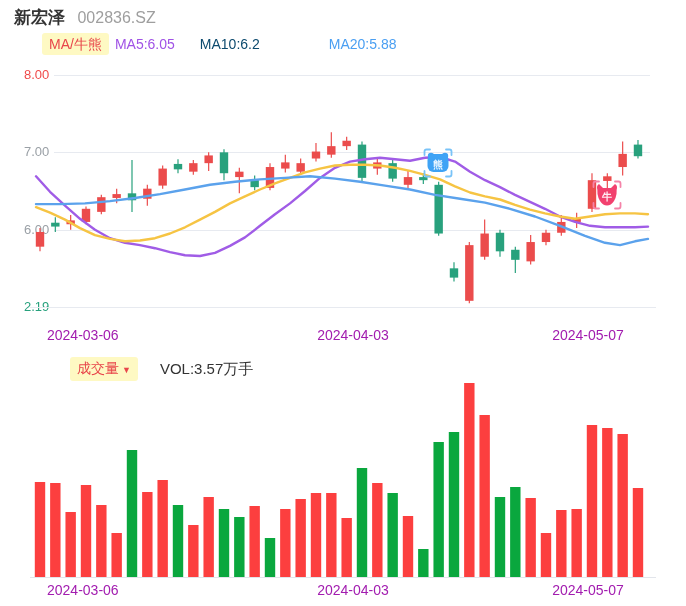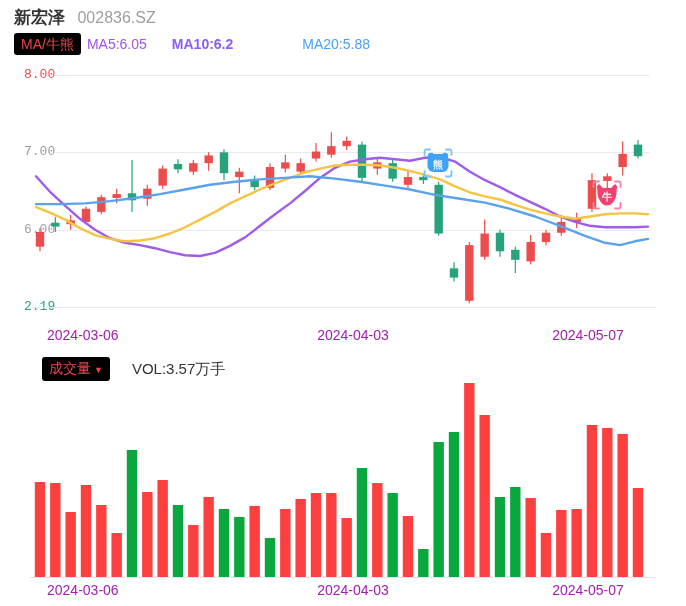--- a/index.html
+++ b/index.html
@@ -2,25 +2,25 @@
 <html><head>
 <meta charset="utf-8">
 <style>
   html,body{margin:0;padding:0;background:#fff;}
   .app{position:relative;width:686px;height:604px;background:#ffffff;overflow:hidden;
        font-family:"Liberation Sans","DejaVu Sans",sans-serif;}
   .hdr{position:absolute;left:14px;top:6px;z-index:3;white-space:nowrap;}
   .title{font-size:17px;font-weight:bold;color:#333;}
   .code{font-size:16px;color:#9e9e9e;margin-left:8px;}
   .legend{position:absolute;left:14px;top:33px;z-index:3;display:flex;align-items:center;white-space:nowrap;}
-  .badge{display:inline-block;background:#000000;color:#e8464b;font-size:14px;line-height:18px;
-         padding:2px 7px;border-radius:3px;cursor:pointer;}
+  .badge{display:inline-block;background:#fef9c3;color:#e8464b;font-size:14px;line-height:18px;
+         padding:2px 7px;border-radius:3px;cursor:pointer;margin-left:28px;}
   .legend .badge{margin-right:6px;}
   .ma{font-size:14px;margin-right:25px;}
-  .ylab{position:absolute;left:24px;z-index:1;font-size:13px;line-height:14px;font-family:Liberation Mono, monospace;}
+  .ylab{position:absolute;left:24px;z-index:1;font-size:13px;line-height:14px;}
   svg.canvas{position:absolute;left:0;top:0;z-index:2;pointer-events:none;}
   .xrow span{position:absolute;z-index:3;font-size:14px;color:#a21caf;white-space:nowrap;text-align:center;}
   .vol-legend{position:absolute;left:42px;top:357px;z-index:3;display:flex;align-items:center;white-space:nowrap;}
   .vol-legend .badge{margin-right:22px;text-align:right;}
   .caret{font-size:9px;margin-left:3px;}
   .voltext{font-size:15px;color:#333;}
   .marker{position:absolute;z-index:4;cursor:pointer;}
 </style>
 </head>
 <body>
@@ -28,21 +28,21 @@
 <div class="app">
 
   <div class="hdr">
     <span class="title">新宏泽</span>
     <span class="code">002836.SZ</span>
   </div>
 
   <div class="legend">
     <span class="badge">MA/牛熊</span>
     <span class="ma" id="ma5" style="color: rgb(160, 82, 230);">MA5:6.05</span>
-    <span class="ma" id="ma10" style="color: #8b5cf6; font-weight: bold;">MA10:6.2</span>
+    <span class="ma" id="ma10" style="color: #0c4a6e;">MA10:6.2</span>
     <span class="ma" id="ma20" style="color: rgb(74, 159, 242); padding-left: 44px;">MA20:5.88</span>
   </div>
 
   <span class="ylab" id="ylab0" style="top: 68px; color: rgb(240, 74, 74);">8.00</span>
   <span class="ylab" id="ylab1" style="top: 145.333px; color: rgb(154, 160, 166);">7.00</span>
   <span class="ylab" id="ylab2" style="top: 222.666px; color: rgb(154, 160, 166);">6.00</span>
   <span class="ylab" id="ylab3" style="top: 299.999px; color: rgb(40, 161, 125);">2.19</span>
 
   <svg class="canvas" id="chartCanvas" width="686" height="606">
       <line x1="54" y1="75.5" x2="650" y2="75.5" stroke="#e7eaf0" stroke-width="1"></line>

